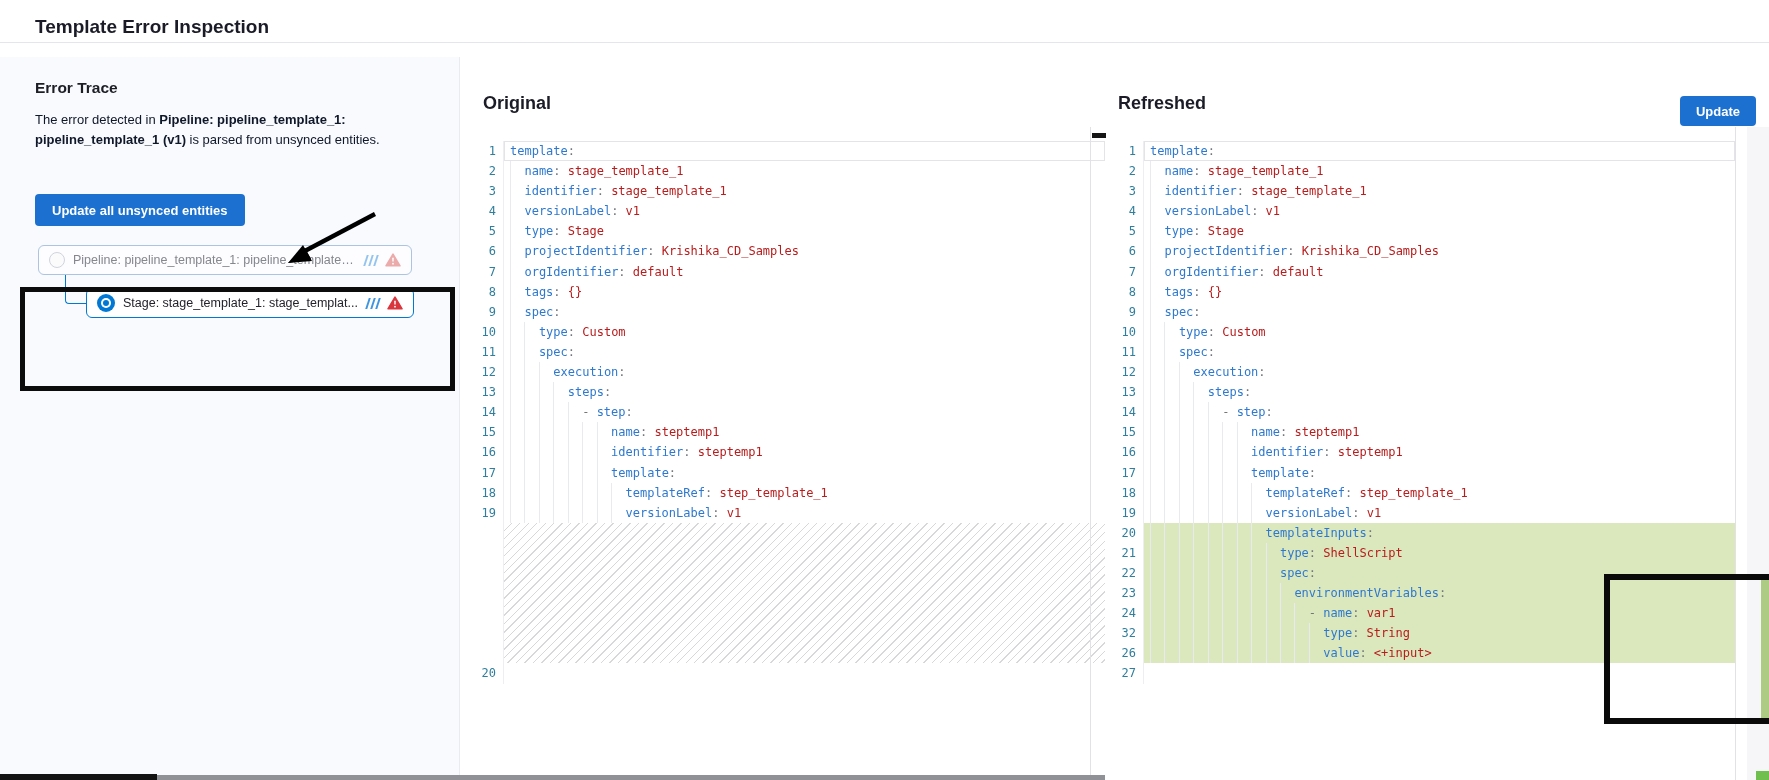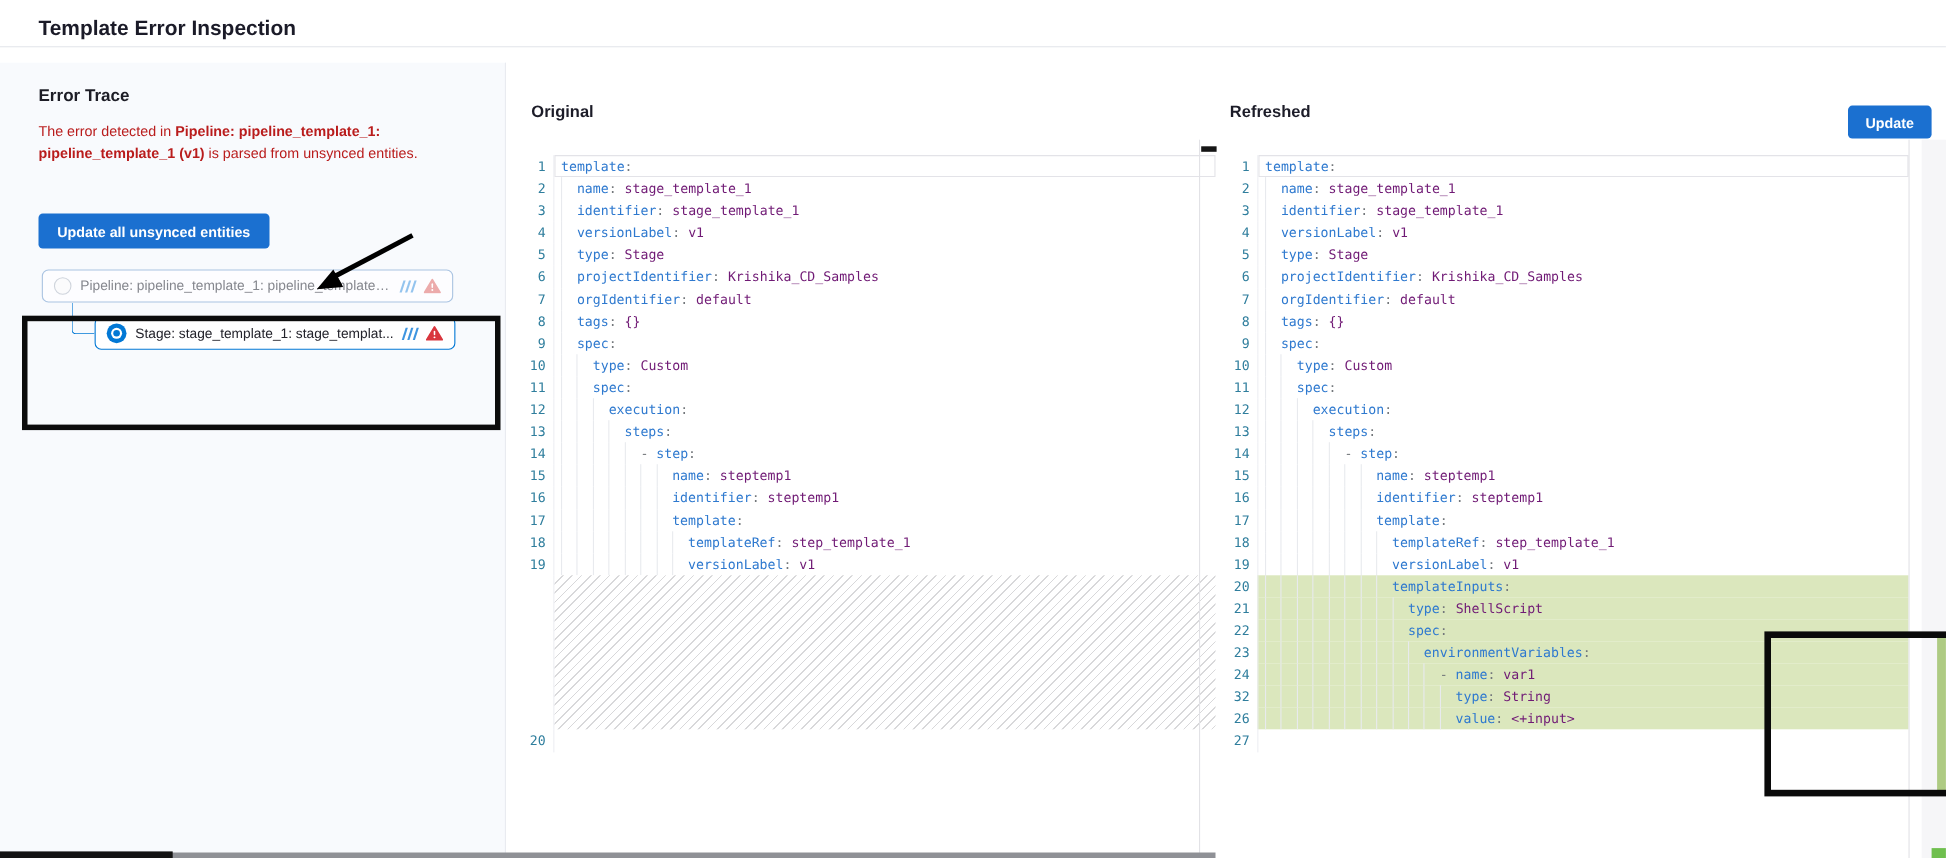--- a/index.html
+++ b/index.html
@@ -8,21 +8,21 @@
 
   
   .top-header { position:absolute; left:0; top:0; width:1769px; height:43px;
                 background:#fff; border-bottom:1px solid #e4e6ec; }
   .page-title { position:absolute; left:35px; top:16px; font-size:19px; font-weight:bold; color:#1b1b28; }
 
   
   .sidebar { position:absolute; left:0; top:57px; width:460px; height:723px;
              background:#f8fafd; border-right:1px solid #e9ebf0; }
   .et-heading { position:absolute; left:35px; top:22px; font-size:15.5px; font-weight:bold; color:#1d1d26; }
-  .et-desc { position:absolute; left:35px; top:53px; width:356px; font-size:13px; line-height:20px; color:#b91c1c; }
+  .et-desc { position:absolute; left:35px; top:53px; width:356px; font-size:13px; line-height:20px; color:#0f172a; }
   .et-desc b { font-weight:bold; }
   .btn { border:none; cursor:pointer; background:#1b70d0; color:#fff; font-weight:bold;
          font-size:13px; border-radius:4px; font-family:"Liberation Sans", sans-serif; }
   .btn-update-all { position:absolute; left:35px; top:137px; height:32px; padding:0 17px;text-align:right; }
 
   .tree-row { position:absolute; height:30px; background:#fdfdff; border-radius:6px;
               display:flex; align-items:center; gap:8px; padding:0 10px; }
   .tree-row.pipeline { left:38px; top:188px; width:374px; border:1px solid #aac4e2; }
   .tree-row.stage    { left:86px; top:231px; width:328px; border:1.5px solid #0278d5; background:#fff; }
   .tree-label { flex:1; font-size:12.5px; white-space:nowrap; overflow:hidden; text-overflow:ellipsis; }
@@ -42,35 +42,35 @@
                border-bottom-left-radius:4px; }
 
   
   .ann { position:absolute; pointer-events:none; z-index:9; }
   .ann-rect-tree { left:20px; top:230px; width:435px; height:104px; border:5px solid #0c0c0c; }
   .ann-rect-added { left:1144px; top:517px; width:600px; height:150px; border:6px solid #0a0a0a; }
   .ann-arrow { left:0; top:57px; width:460px; height:300px; }
 
   
   .main { position:absolute; left:460px; top:57px; width:1309px; height:723px; background:#fff; }
-  .panel-title { position:absolute; top:36px; font-size:15px; font-weight:bold; color:#1c1c28; }
+  .panel-title { position:absolute; top:36px; font-size:18px; font-weight:bold; color:#1c1c28; }
   .pt-orig { left:23px; } .pt-refr { left:658px; }
   .btn-update { position:absolute; right:13px; top:39px; height:30px; padding:0 16px; }
 
   
   .editor { position:absolute; top:84px; font-family:"DejaVu Sans Mono", monospace; font-size:12px; }
   #ed-orig { left:18px; width:627px; }
   #ed-refr { left:658px; width:617px; }
   .row { display:flex; height:20.1px; line-height:20.1px; }
   .num { width:25px; flex:none; text-align:right; padding-right:7px; color:#2f7e9d; }
   .cl  { flex:1; border-left:1px solid #edeef2; padding-left:6px; white-space:pre; }
   .cl.active { box-shadow:inset 0 0 0 1px #e3e3e8; }
   .cl.added  { background:#dbe7bd; }
   .ig { display:inline-block; width:2ch; height:20.1px; border-left:1px solid #e8eaee; vertical-align:top; }
-  .key { color:#2e79cf; } .val { color:#701a75; } .pn { color:#73777b; }
+  .key { color:#2e79cf; } .val { color:#b91c1c; } .pn { color:#73777b; }
   .row.hrow { height:140.7px; }
   .cl.hatch { background:repeating-linear-gradient(135deg,#ffffff 0px,#ffffff 5px,#d8d8da 5px,#d8d8da 6px); }
 
   
   .vline { position:absolute; width:1px; top:70px; bottom:0; background:#e2e2e6; }
   .vl-orig { left:630px; } .vl-refr { left:1275px; }
   .cursor-dash { position:absolute; left:632px; top:76px; width:14px; height:5px; background:#151515; }
   .ruler-band { position:absolute; left:1287px; top:70px; bottom:0; width:22px; background:#f6f6f8; }
   .ruler-green { position:absolute; left:14px; top:451px; width:8px; height:142px; background:#aecb83; }
 

